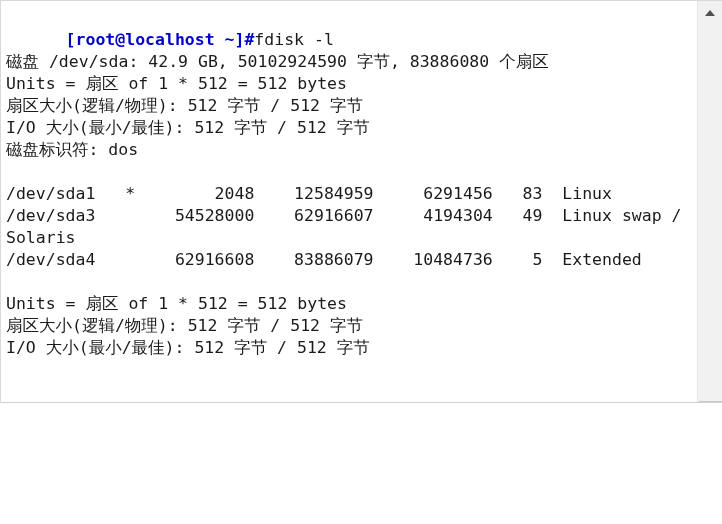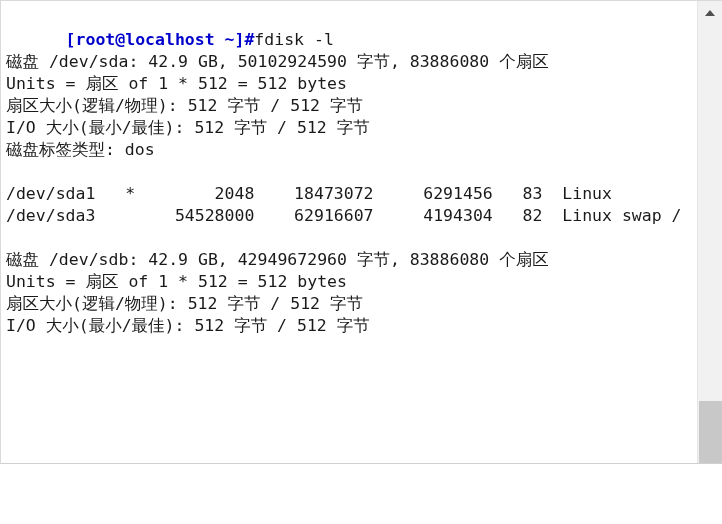--- a/index.html
+++ b/index.html
@@ -10,21 +10,21 @@
   body {
     width: 722px;
     height: 524px;
     overflow: hidden;
     font-family: "DejaVu Sans Mono", "Liberation Mono", monospace;
   }
 
   #terminal-window {
     position: relative;
     width: 722px;
-    height: 464px;
+    height: 403px;
     box-sizing: border-box;
     background: #ffffff;
     border-top: 1px solid #d9d9d9;
     border-left: 1px solid #d9d9d9;
     border-bottom: 1px solid #d0d0d0;
     overflow: hidden;
   }
 
   #terminal-output {
     position: absolute;
@@ -122,26 +122,27 @@
     <div class="term-line">
       <span class="prompt-seg">[root@localhost ~]#</span><span class="cmd-seg">fdisk -l</span>
     </div>
 
     <div class="term-line blank"></div>
 
     <div class="term-line">磁盘 /dev/sda: 42.9 GB, 50102924590 字节, 83886080 个扇区</div>
     <div class="term-line">Units = 扇区 of 1 * 512 = 512 bytes</div>
     <div class="term-line">扇区大小(逻辑/物理): 512 字节 / 512 字节</div>
     <div class="term-line">I/O 大小(最小/最佳): 512 字节 / 512 字节</div>
-    <div class="term-line">磁盘标签类型: dos</div>
+    <div class="term-line">磁盘标识符: dos</div>
     <div class="term-line blank"></div>
-    <div class="term-line">/dev/sda1   *        2048    18473072     6291456   83  Linux</div>
-    <div class="term-line">/dev/sda3        54528000    62916607     4194304   82  Linux swap /</div>
+    <div class="term-line">/dev/sda1   *        2048    12584959     6291456   83  Linux</div>
+    <div class="term-line">/dev/sda3        54528000    62916607     4194304   49  Linux swap /</div>
+    <div class="term-line">Solaris</div>
+    <div class="term-line">/dev/sda4        62916608    83886079    10484736    5  Extended</div>
     <div class="term-line blank"></div>
-    <div class="term-line">磁盘 /dev/sdb: 42.9 GB, 42949672960 字节, 83886080 个扇区</div>
     <div class="term-line">Units = 扇区 of 1 * 512 = 512 bytes</div>
     <div class="term-line">扇区大小(逻辑/物理): 512 字节 / 512 字节</div>
     <div class="term-line">I/O 大小(最小/最佳): 512 字节 / 512 字节</div>
 
   </div>
 
   <div id="scrollbar">
     <div class="sb-btn" id="sb-up">
       <span class="sb-arrow"></span>
     </div>

